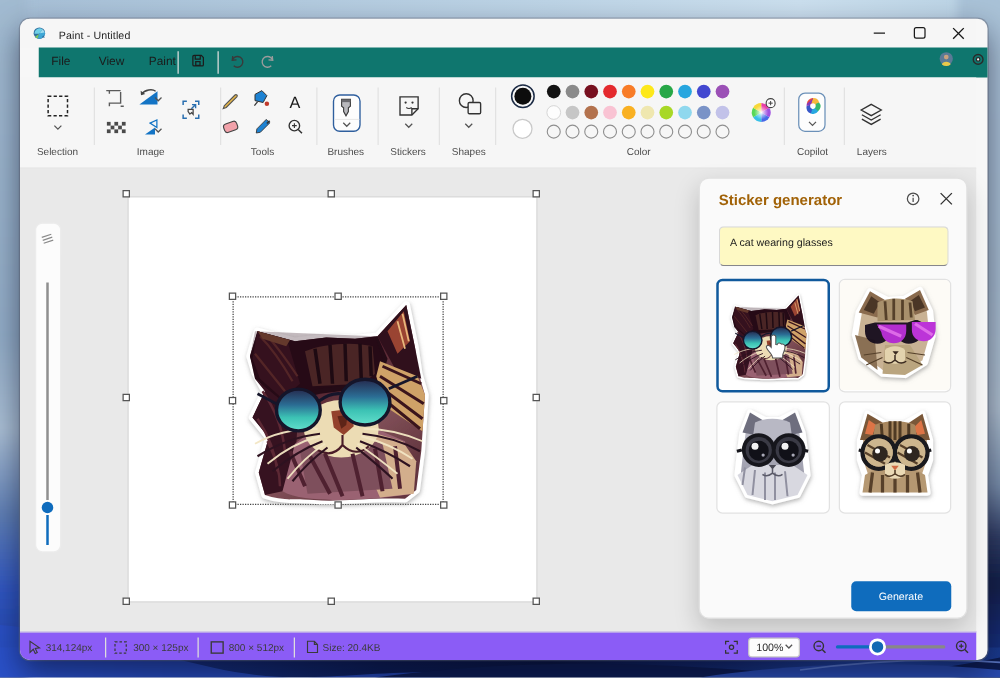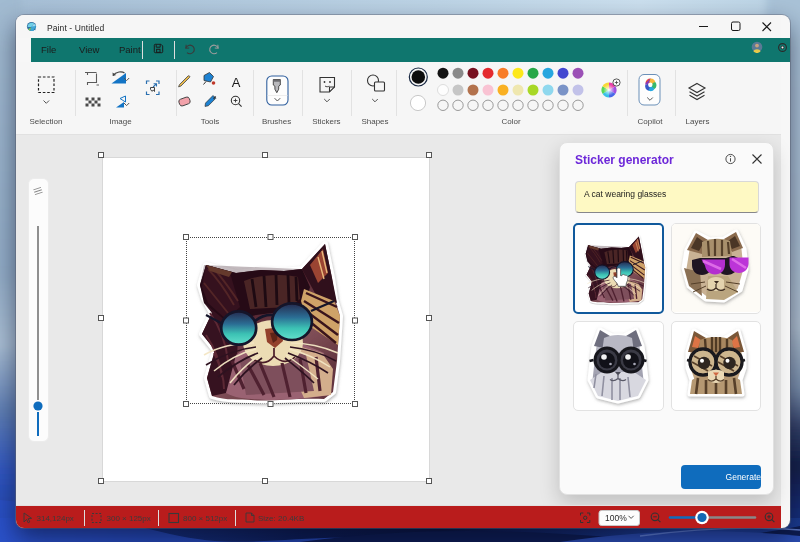--- a/index.html
+++ b/index.html
@@ -9,37 +9,37 @@
   #desktop{left:0;top:0;width:800px;height:542px;}
   #window{left:16px;top:15px;width:774px;height:513px;border-radius:8px;
           background:#f7f7f7;box-shadow:0 10px 24px rgba(5,10,35,.55), 0 0 0 1px rgba(120,130,145,.55);
           overflow:hidden;}
   #titlebar{left:0;top:0;width:765px;height:23px;background:#f6f6f6;}
   #titletext{left:31px;top:7.5px;font-size:8.5px;color:#1f1f1f;letter-spacing:.1px;}
   #menubar{left:15px;top:23px;width:765px;height:24px;background:#0f766e;}
   .menuitem{top:5.5px;font-size:9.5px;color:#1b1b1b;}
   #toolbar{left:0;top:47px;width:765px;height:72px;background:#f6f6f6;border-bottom:1px solid #e1e1e1;}
   #canvasarea{left:0;top:120px;width:765px;height:370px;background:#e9e9e9;}
-  #statusbar{left:0;top:490px;width:765px;height:23px;background:#b91c1c;border-top:1px solid #e1e1e1;}
+  #statusbar{left:0;top:490px;width:765px;height:23px;background:#8b5cf6;border-top:1px solid #e1e1e1;}
   #canvas{left:87px;top:142.5px;width:325.5px;height:323.5px;background:#fff;box-shadow:0 0 0 1px #d8d8d8;}
   #selrect{left:170px;top:222px;width:169px;height:167px;border:1px dotted #444;box-sizing:border-box;}
   #panel{left:542.5px;top:127px;width:215.5px;height:353px;border-radius:8px;
          background:#fafafa;border:1px solid #e1e1e1;box-sizing:border-box;
          box-shadow:0 8px 20px rgba(0,0,0,.18);}
-  #ptitle{left:15.5px;top:9.5px;font-size:12px;font-weight:700;color:#6d28d9;text-align:center;}
+  #ptitle{left:15.5px;top:9.5px;font-size:12px;font-weight:700;color:#a16207;text-align:center;}
   #pinput{left:15.5px;top:38px;width:184px;height:32px;background:#fef9c3;border:1px solid #d8d8d8;
           border-bottom:1px solid #86868b;border-radius:4px;box-sizing:border-box;}
   #pinput span{position:absolute;left:8px;top:7px;font-size:8.5px;color:#1b1b1b;}
   .thumb{width:90.5px;height:90.5px;border-radius:5px;box-sizing:border-box;background:#fff;overflow:hidden;}
   #t1{left:13.5px;top:80px;border:2px solid #10599c;}
   #t2{left:111px;top:80px;border:1px solid #e2e2e2;}
   #t3{left:13.5px;top:177.5px;border:1px solid #e2e2e2;}
   #t4{left:111px;top:177.5px;border:1px solid #e2e2e2;}
   #genbtn{left:121px;top:322px;width:80.5px;height:24px;background:#0f6cbd;border-radius:4px;
-          color:#fff;font-size:8.5px;text-align:right;line-height:24px;}
+          color:#fff;font-size:8.5px;text-align:center;line-height:24px;}
   #slider{left:11.5px;top:163px;width:21px;height:264px;background:#fcfcfc;border:1px solid #ececec;
           border-radius:6px;box-sizing:border-box;}
 </style>
 </head>
 <body>
 <svg id="desktop" class="abs" width="800" height="542" viewBox="0 0 800 542">
   <defs>
     <linearGradient id="sky" x1="0" y1="0" x2="1" y2="0">
       <stop offset="0" stop-color="#a6bfd6"></stop>
         <stop offset=".55" stop-color="#bdd4e6"></stop>

